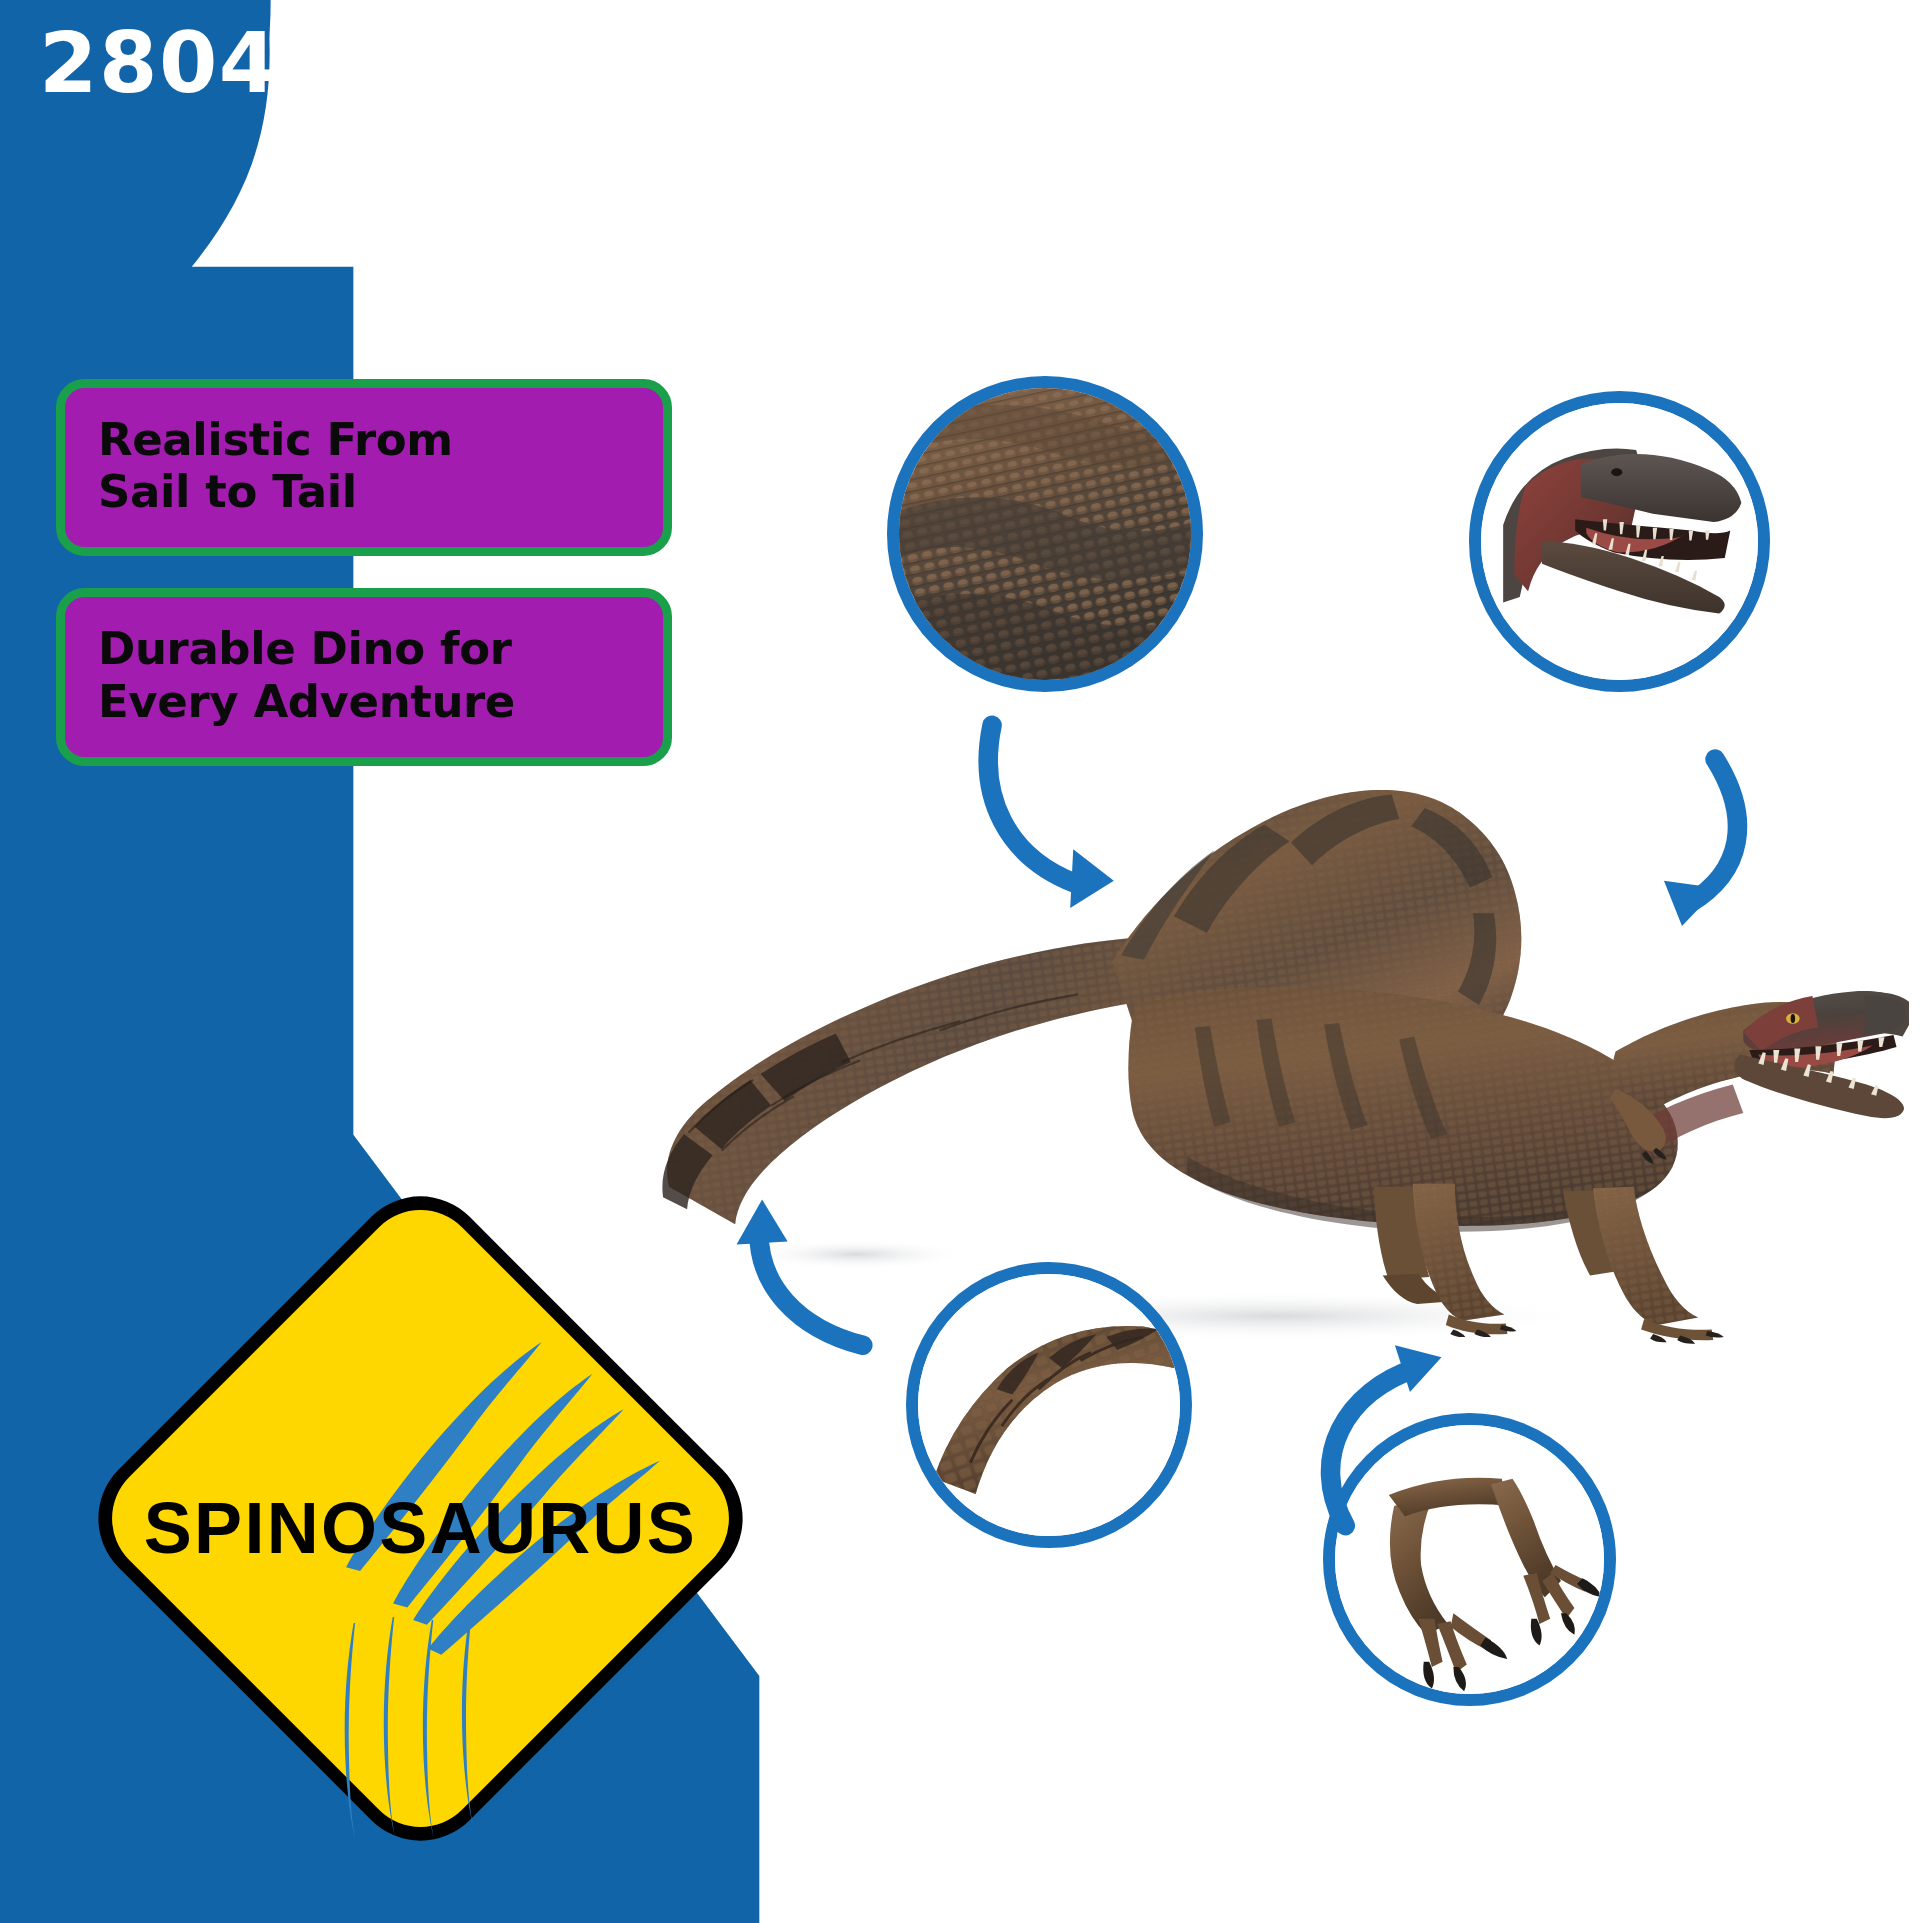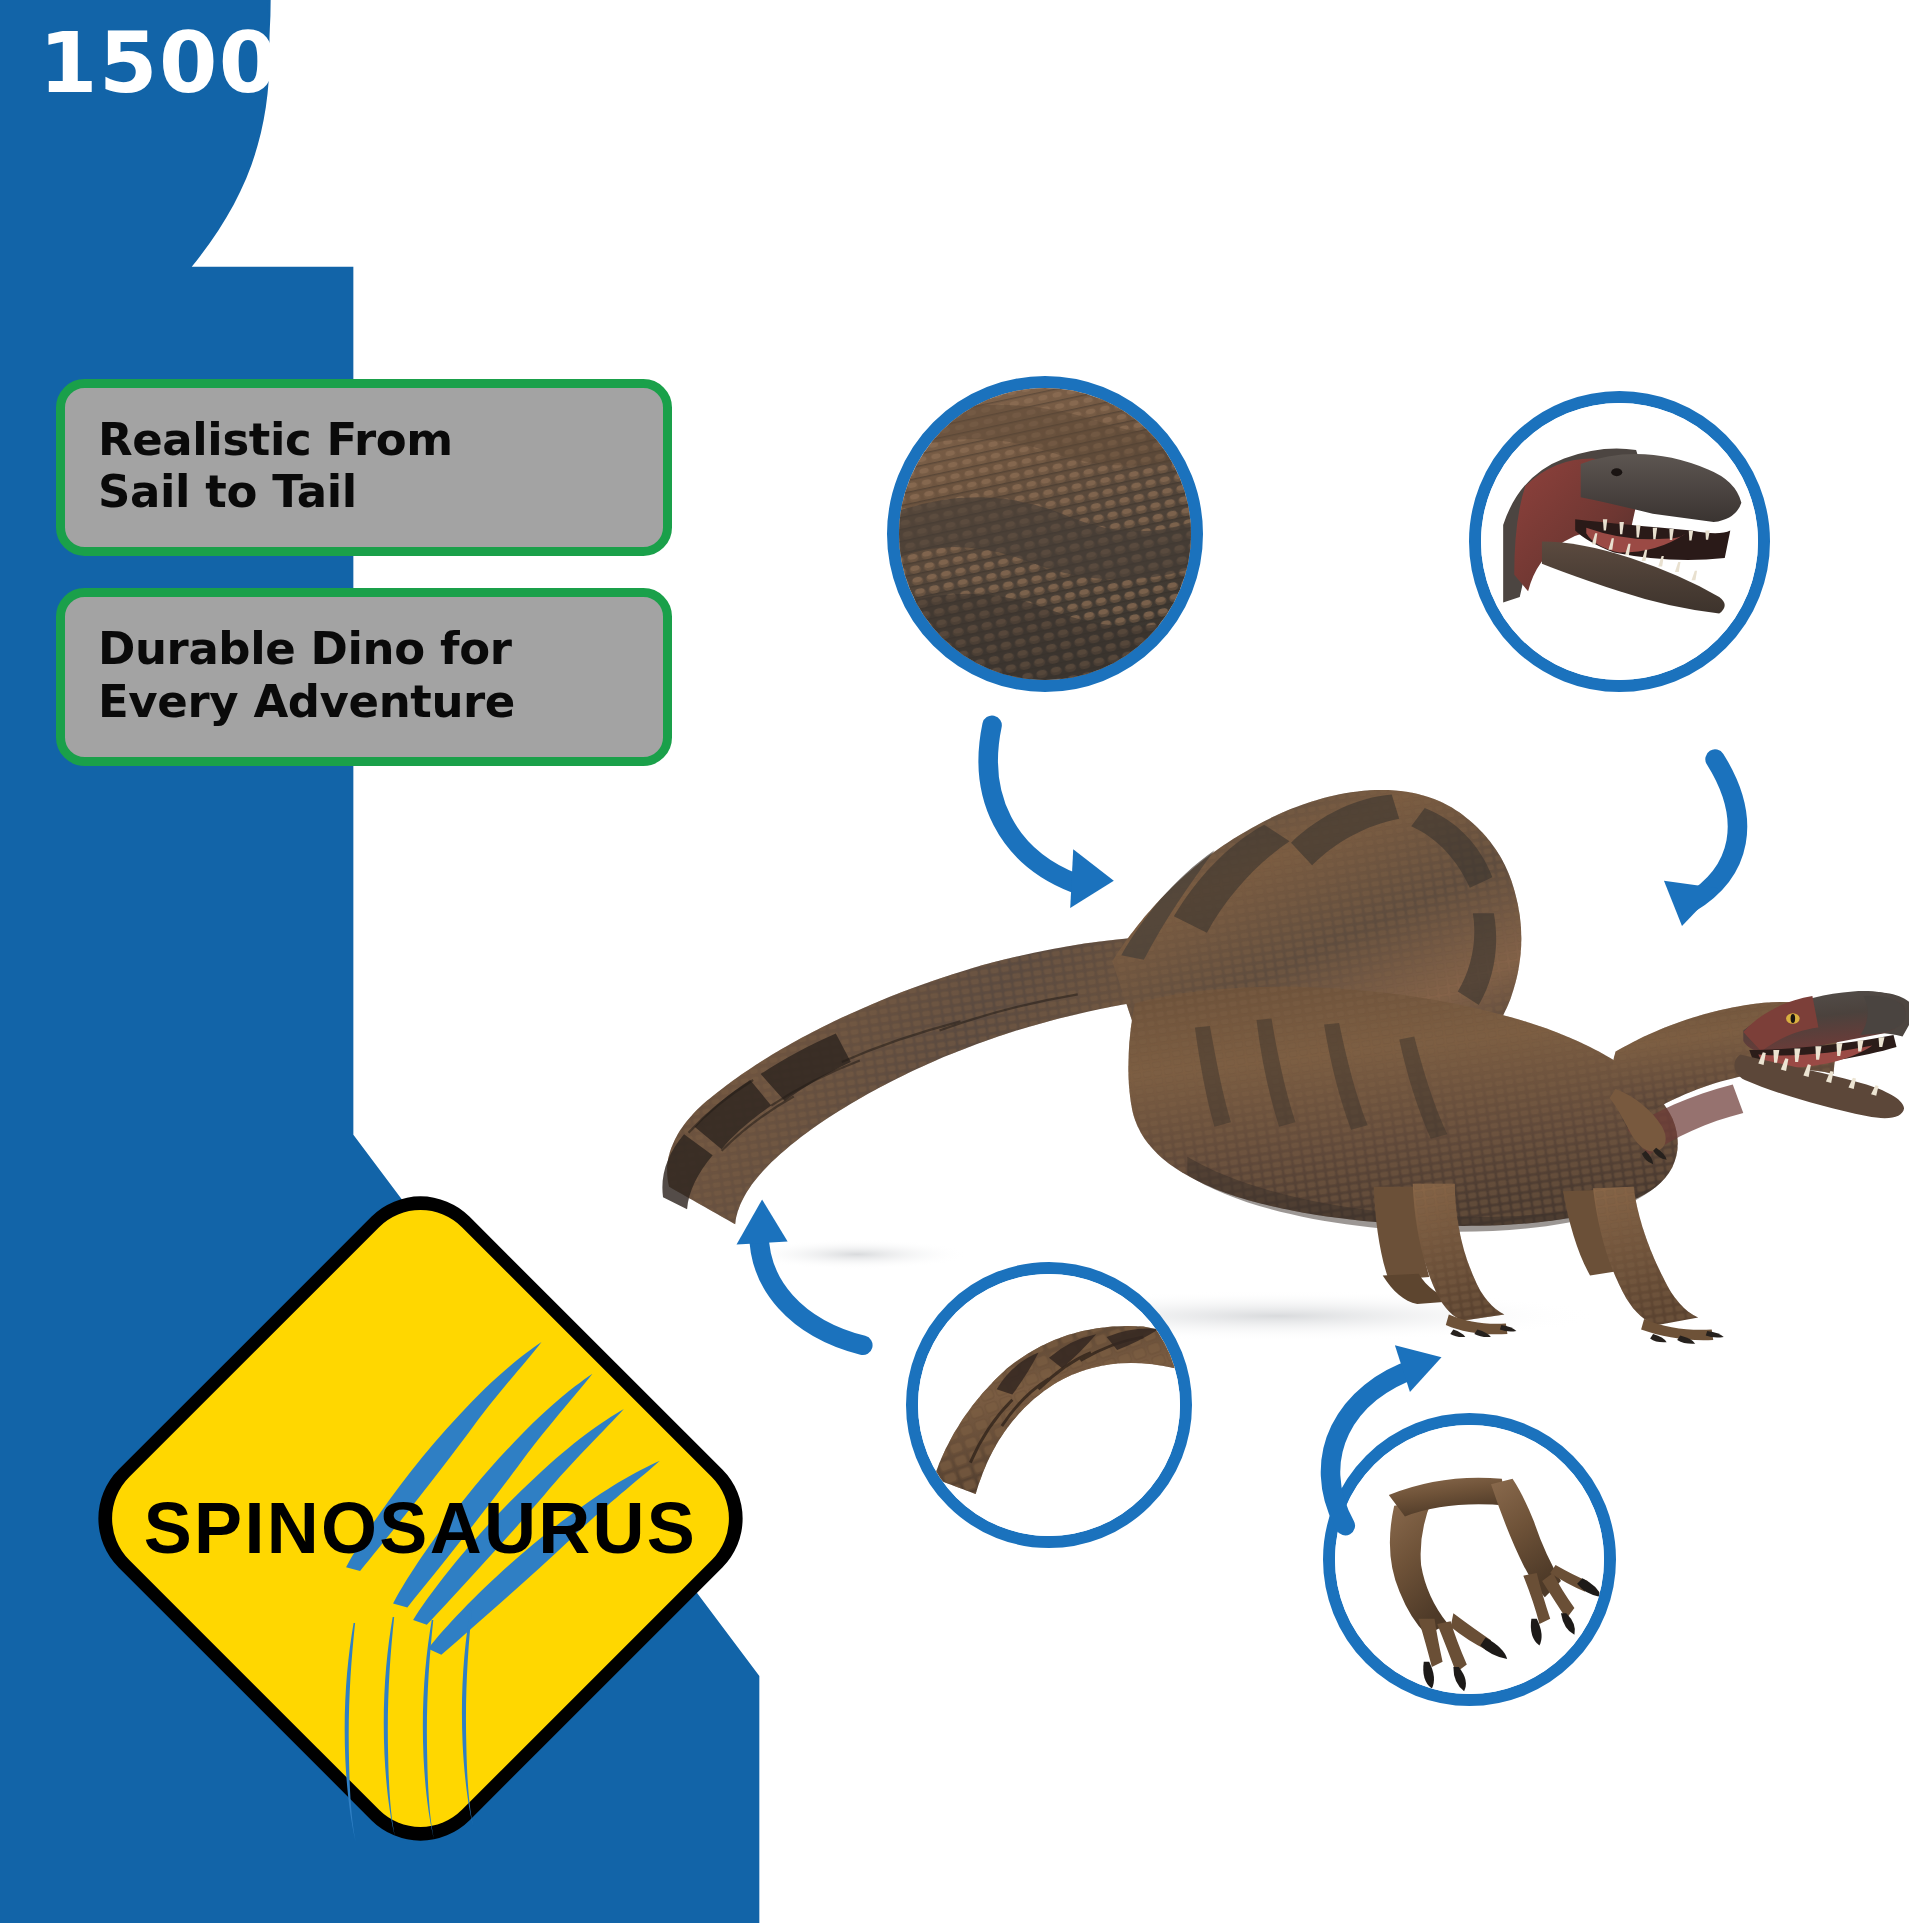--- a/index.html
+++ b/index.html
@@ -20,21 +20,21 @@
     position:absolute; left:39px; top:21px;
     font-size:84px; font-weight:700; color:#ffffff;
     letter-spacing:1.5px; line-height:1;
     font-family:"DejaVu Sans", sans-serif;
     z-index:8;
   }
 
   
   .features { position:absolute; left:56px; top:379px; width:616px; z-index:7; }
   .feature {
-    background:#a3a3a3;
+    background:#a21caf;
     border:9.8px solid #1aa04a;
     border-radius:28.6px;
     padding:25.6px 33px 28.6px 33px;
     margin-bottom:32px;
     box-sizing:border-box;
   }
   .feature-text {
     font-family:"DejaVu Sans", sans-serif;
     font-weight:700;
     font-size:45px;
@@ -90,21 +90,21 @@
          L0,640 Z"></path>
     <path fill="#1264A8" d="M0,0 L355,0
          C370,150 340,250 255,355
          L470,355
          L470,1510
          L1010,2230
          L1010,2560
          L0,2560 Z"></path>
   </svg>
 
-  <div class="sku">15009</div>
+  <div class="sku">28049</div>
 
   <div class="features">
     <div class="feature">
       <div class="feature-text">Realistic From
 Sail to Tail</div>
     </div>
     <div class="feature">
       <div class="feature-text">Durable Dino for
 Every Adventure</div>
     </div>

